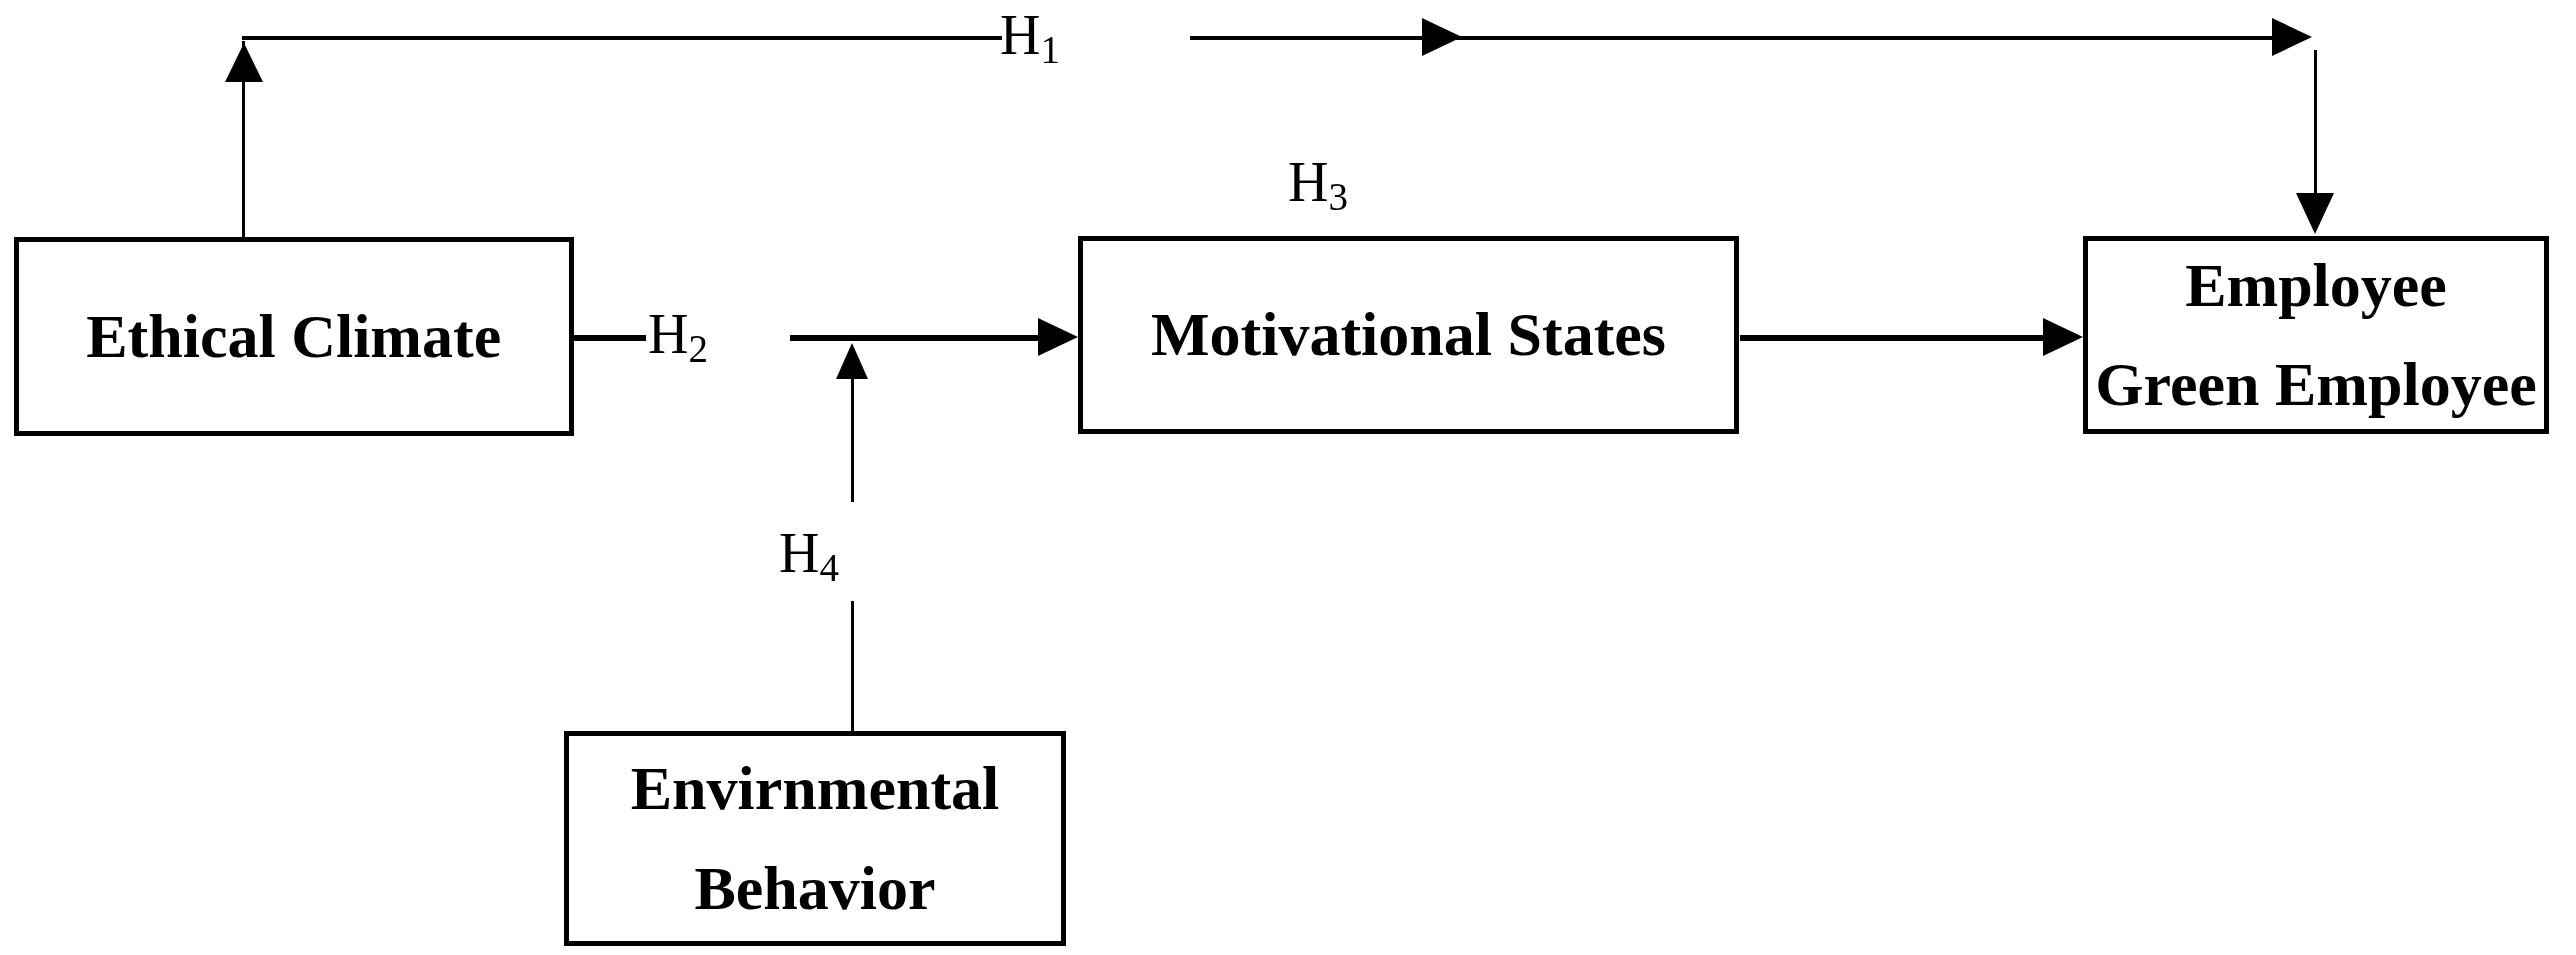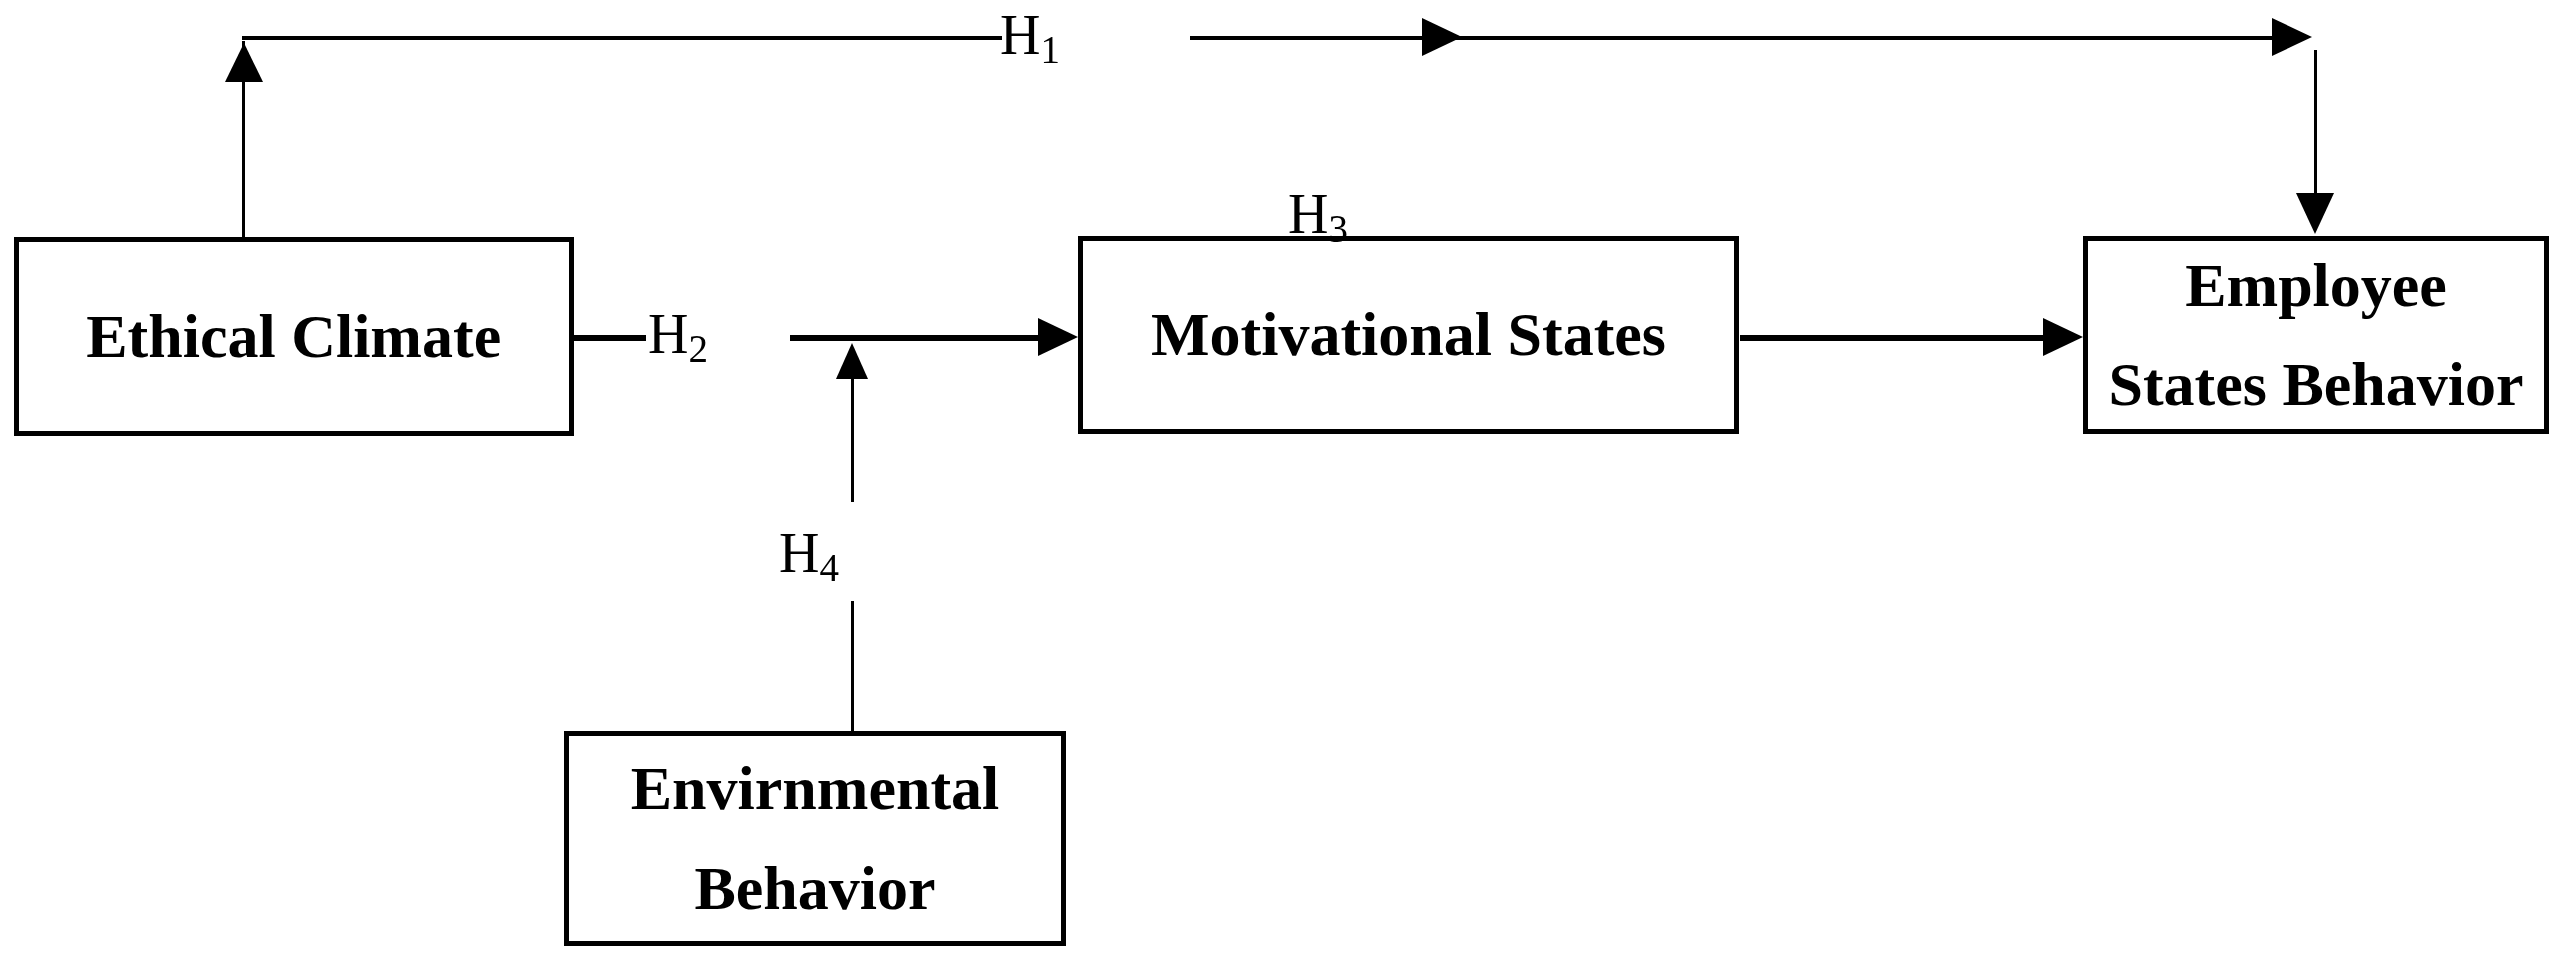--- a/index.html
+++ b/index.html
@@ -94,21 +94,21 @@
   <div class="node" id="node-ethical-climate">
     <span>Ethical Climate</span>
   </div>
 
   <div class="node" id="node-motivational-states">
     <span>Motivational States</span>
   </div>
 
   <div class="node" id="node-employee-green-behavior">
     <span>Employee</span>
-    <span>States Behavior</span>
+    <span>Green Employee</span>
   </div>
 
   <div class="node" id="node-environmental-knowledge">
     <span>Envirnmental</span>
     <span>Behavior</span>
   </div>
 
   <div class="vline" style="left:242px; top:41px; height:196px;"></div>
   <div class="arrowhead arrow-up" style="left:225px; top:43px;"></div>
 
@@ -133,21 +133,21 @@
   <div class="vline" style="left:851px; top:601px; height:131px;"></div>
 
   <div class="hyp-label" style="left:1000px; top:5.1px;">
     <span>H</span><span class="sub">1</span>
   </div>
 
   <div class="hyp-label" style="left:648px; top:304px;">
     <span>H</span><span class="sub">2</span>
   </div>
 
-  <div class="hyp-label" style="left:1288px; top:152px;margin-top:32px;">
+  <div class="hyp-label" style="left:1288px; top:152px;">
     <span>H</span><span class="sub">3</span>
   </div>
 
   <div class="hyp-label" style="left:779px; top:523px;">
     <span>H</span><span class="sub">4</span>
   </div>
 
 </div>
 
 

